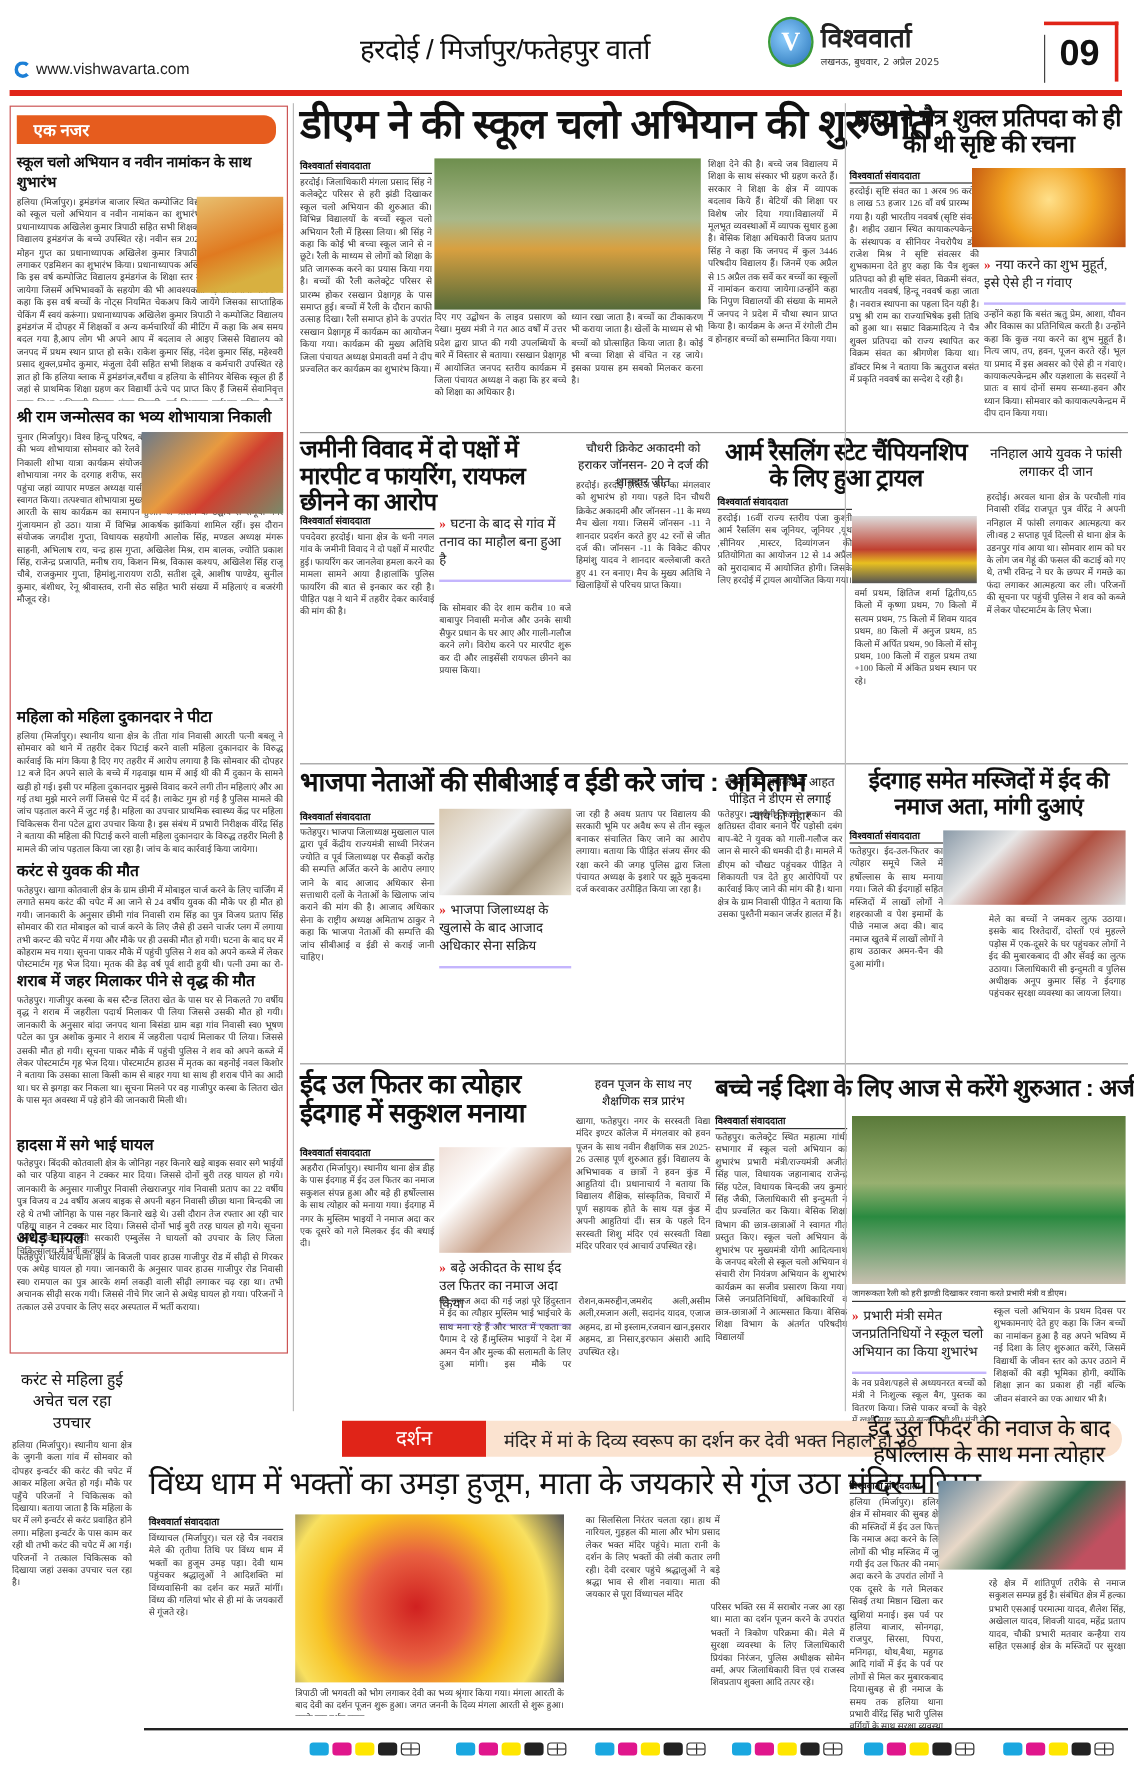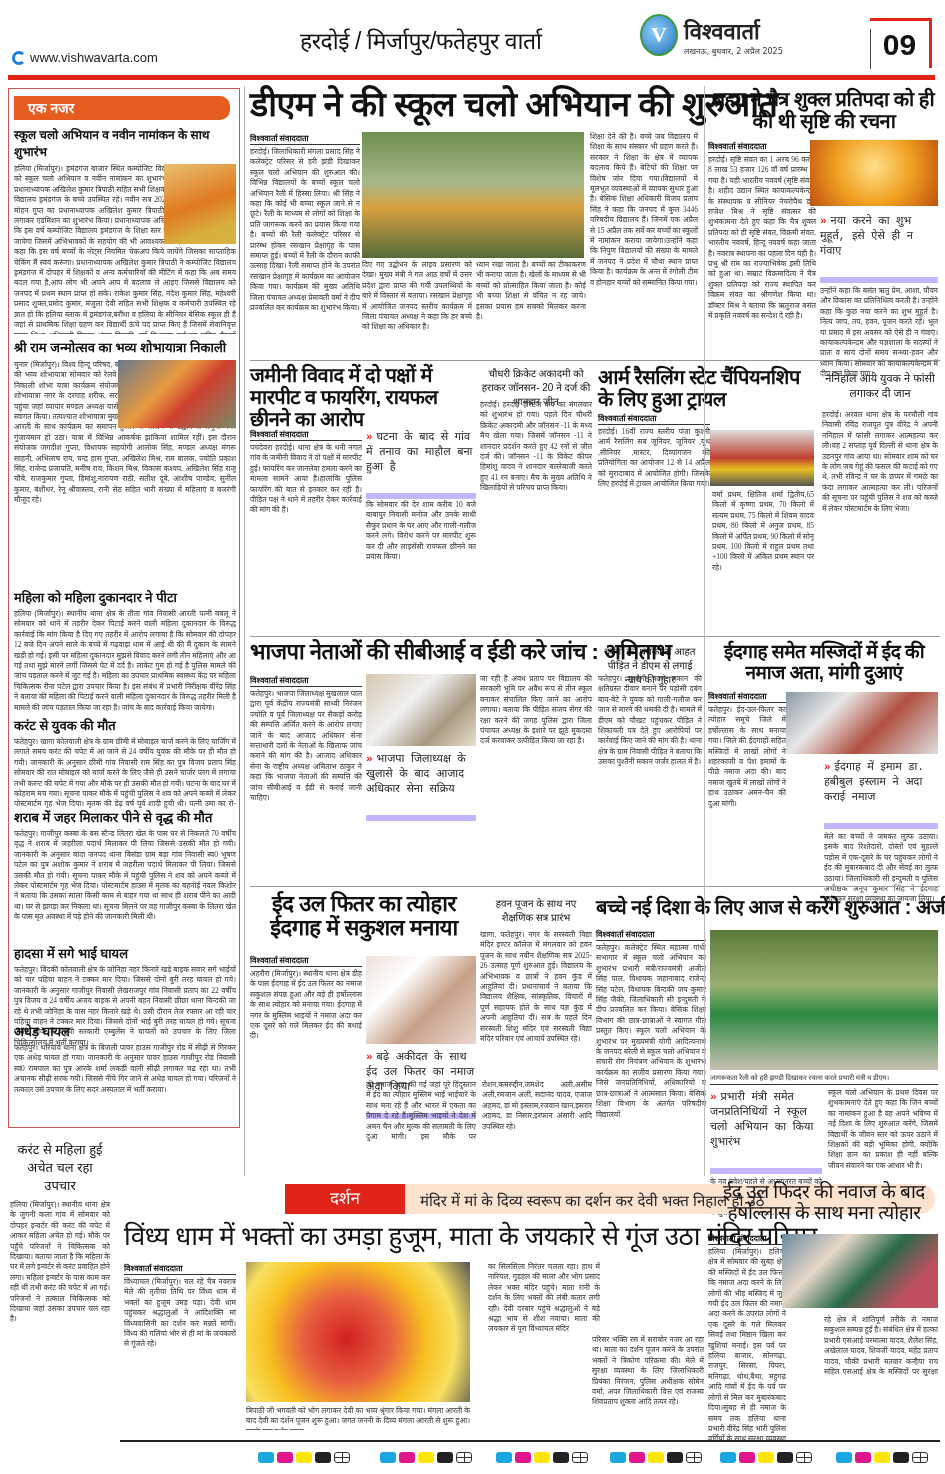--- a/index.html
+++ b/index.html
@@ -14,21 +14,21 @@
 .logo-sub{font-size:8px;color:#333}
 .pageno{left:870px;top:18px;width:62px;height:50px;border-top:3px solid #e02418;border-right:3px solid #e02418;font-size:30px;font-weight:bold;display:flex;align-items:center;justify-content:center;font-family:"Liberation Sans",sans-serif}
 .pageno::before{content:"";position:absolute;left:0;top:8px;height:40px;border-left:1px solid #444}
 .redrule{left:8px;top:75px;width:927px;height:5px;background:#e02418}
 .col{position:absolute}
 .body-text{font-size:7.5px;line-height:10.4px;color:#333;text-align:justify;font-family:"Liberation Serif",serif}
 .h-big{font-family:"Liberation Sans",sans-serif;font-weight:bold;color:#111;letter-spacing:-0.5px;line-height:1.1}
 .byline{font-size:8px;font-weight:bold;border-bottom:1px solid #333;padding-bottom:1px;margin-bottom:2px;font-family:"Liberation Serif",serif}
 .photo{background:linear-gradient(135deg,#7a8d5c,#c8b48a 40%,#586a42 70%,#9aa07a);position:absolute}
 .caption{font-size:7px;color:#333;font-family:"Liberation Serif",serif}
-.pull{font-size:11px;color:#222;font-family:Liberation Mono, monospace;border-bottom:6px solid #c4b5fd;padding-bottom:20px}
+.pull{font-size:11px;color:#222;font-family:Liberation Serif, serif;border-bottom:2px solid #c4b5fd;padding-bottom:10px}
 .pull .chev{color:#d22;font-weight:bold;margin-right:4px}
 .ek-box{left:8px;top:88px;width:232px;height:1040px;border:1px solid #c55}
 .ek-tag{left:14px;top:96px;width:216px;height:24px;background:#e65c1e;border-radius:0 10px 10px 0;color:#fff;font-weight:bold;font-size:14px;padding-left:14px;line-height:24px;font-family:"Liberation Sans",sans-serif}
 .sub-h{font-family:"Liberation Sans",sans-serif;font-weight:bold;font-size:13px;color:#111}
 .vline{position:absolute;width:1px;background:#bbb}
 .hline{position:absolute;height:1px;background:#333}
 .darshan{left:285px;top:1184px;width:650px;height:30px;background:#fbe3d0;border-radius:0 15px 15px 0}
 .darshan-tag{left:285px;top:1184px;width:120px;height:30px;background:#e02418;color:#fff;font-size:17px;text-align:center;line-height:30px;font-family:"Liberation Sans",sans-serif}
 .darshan-text{left:420px;top:1190px;font-size:15px;color:#222;font-family:"Liberation Sans",sans-serif}
 .regmarks{display:flex;gap:3px;align-items:center}
@@ -133,29 +133,29 @@
 
 <div class="hline" style="left:250px;top:360px;width:690px;background:#999"></div>
 
 <div class="abs h-big" style="left:250px;top:364px;width:225px;font-size:20px">जमीनी विवाद में दो पक्षों में मारपीट व फायरिंग, रायफल छीनने का आरोप</div>
 <div class="col" style="left:250px;top:428px;width:112px">
   <div class="byline">विश्ववार्ता संवाददाता</div>
   <div class="body-text" style="height:200px;overflow:hidden">पचदेवरा हरदोई। थाना क्षेत्र के धनी नगल गांव के जमीनी विवाद ने दो पक्षों में मारपीट हुई। फायरिंग कर जानलेवा हमला करने का मामला सामने आया है।हालांकि पुलिस फायरिंग की बात से इनकार कर रही है। पीड़ित पक्ष ने थाने में तहरीर देकर कार्रवाई की मांग की है।</div>
 </div>
 <div class="col" style="left:366px;top:428px;width:110px">
   <div class="pull"><span class="chev">»</span><span>घटना के बाद से गांव में तनाव का माहौल बना हुआ है</span></div>
-  <div class="body-text" style="height:170px;overflow:hidden;margin-top:1px">कि सोमवार की देर शाम करीब 10 बजे बाबापुर निवासी मनोज और उनके साथी सैफुर प्रधान के घर आए और गाली-गलौज करने लगे। विरोध करने पर मारपीट शुरू कर दी और लाइसेंसी रायफल छीनने का प्रयास किया।</div>
+  <div class="body-text" style="height:170px;overflow:hidden;margin-top:17px">कि सोमवार की देर शाम करीब 10 बजे बाबापुर निवासी मनोज और उनके साथी सैफुर प्रधान के घर आए और गाली-गलौज करने लगे। विरोध करने पर मारपीट शुरू कर दी और लाइसेंसी रायफल छीनने का प्रयास किया।</div>
 </div>
 
 <div class="abs sub-h" style="left:480px;top:366px;width:112px;font-size:10px;text-align:center;font-weight:normal">चौधरी क्रिकेट अकादमी को हराकर जॉनसन- 20 ने दर्ज की शानदार जीत</div>
 <div class="col" style="left:480px;top:400px;width:112px">
   <div class="body-text" style="height:226px;overflow:hidden">हरदोई। हरदोई हेरिटेज कप का मंगलवार को शुभारंभ हो गया। पहले दिन चौधरी क्रिकेट अकादमी और जॉनसन -11 के मध्य मैच खेला गया। जिसमें जॉनसन -11 ने शानदार प्रदर्शन करते हुए 42 रनों से जीत दर्ज की। जॉनसन -11 के विकेट कीपर हिमांशु यादव ने शानदार बल्लेबाजी करते हुए 41 रन बनाए। मैच के मुख्य अतिथि ने खिलाड़ियों से परिचय प्राप्त किया।</div>
 </div>
 
-<div class="abs h-big" style="left:598px;top:366px;width:214px;font-size:20px;text-align:left">आर्म रैसलिंग स्टेट चैंपियनशिप के लिए हुआ ट्रायल</div>
+<div class="abs h-big" style="left:598px;top:366px;width:214px;font-size:20px;text-align:center">आर्म रैसलिंग स्टेट चैंपियनशिप के लिए हुआ ट्रायल</div>
 <div class="col" style="left:598px;top:412px;width:112px">
   <div class="byline">विश्ववार्ता संवाददाता</div>
   <div class="body-text" style="height:200px;overflow:hidden">हरदोई। 16वीं राज्य स्तरीय पंजा कुश्ती आर्म रैसलिंग सब जूनियर, जूनियर ,यूथ ,सीनियर ,मास्टर, दिव्यांगजन की प्रतियोगिता का आयोजन 12 से 14 अप्रैल को मुरादाबाद में आयोजित होगी। जिसके लिए हरदोई में ट्रायल आयोजित किया गया।</div>
 </div>
 <div class="photo" style="left:710px;top:430px;width:104px;height:56px;background:linear-gradient(180deg,#ddd,#c04030 50%,#e8c020 70%,#555)"></div>
 <div class="col" style="left:712px;top:490px;width:102px">
   <div class="body-text" style="height:136px;overflow:hidden">वर्मा प्रथम, क्षितिज शर्मा द्वितीय,65 किलो में कृष्णा प्रथम, 70 किलो में सत्यम प्रथम, 75 किलो में शिवम यादव प्रथम, 80 किलो में अनुज प्रथम, 85 किलो में अर्पित प्रथम, 90 किलो में सोनू प्रथम, 100 किलो में राहुल प्रथम तथा +100 किलो में अंकित प्रथम स्थान पर रहे।</div>
 </div>
 
 <div class="abs sub-h" style="left:822px;top:370px;width:116px;font-size:11px;text-align:center;font-weight:normal">ननिहाल आये युवक ने फांसी लगाकर दी जान</div>
@@ -183,27 +183,26 @@
   <div class="body-text" style="height:196px;overflow:hidden">फतेहपुर। पुश्तैनी कच्चे मकान की क्षतिग्रस्त दीवार बनाने पर पड़ोसी दबंग बाप-बेटे ने युवक को गाली-गलौज कर जान से मारने की धमकी दी है। मामले में डीएम को चौखट पहुंचकर पीड़ित ने शिकायती पत्र देते हुए आरोपियों पर कार्रवाई किए जाने की मांग की है। थाना क्षेत्र के ग्राम निवासी पीड़ित ने बताया कि उसका पुश्तैनी मकान जर्जर हालत में है।</div>
 </div>
 
 <div class="abs h-big" style="left:708px;top:642px;width:232px;font-size:19px;text-align:center">ईदगाह समेत मस्जिदों में ईद की नमाज अता, मांगी दुआएं</div>
 <div class="col" style="left:708px;top:690px;width:78px">
   <div class="byline">विश्ववार्ता संवाददाता</div>
   <div class="body-text" style="height:178px;overflow:hidden">फतेहपुर। ईद-उल-फितर का त्योहार समूचे जिले में हर्षोल्लास के साथ मनाया गया। जिले की ईदगाहों सहित मस्जिदों में लाखों लोगों ने शहरकाजी व पेश इमामों के पीछे नमाज अदा की। बाद नमाज खुतबे में लाखों लोगों ने हाथ उठाकर अमन-चैन की दुआ मांगी।</div>
 </div>
 <div class="photo" style="left:786px;top:692px;width:152px;height:62px;background:linear-gradient(135deg,#8a9aa8,#e8e8e8 30%,#b05040 60%,#ddd)"></div>
 <div class="col" style="left:824px;top:758px;width:114px">
-  <div class="pull"><span class="chev">»</span><span>ईदगाह में इमाम डा. हबीबुल इस्लाम ने अदा कराई नमाज</span></div>
   <div class="body-text" style="height:70px;overflow:hidden;margin-top:3px">मेले का बच्चों ने जमकर लुत्फ उठाया। इसके बाद रिश्तेदारों, दोस्तों एवं मुहल्ले पड़ोस में एक-दूसरे के घर पहुंचकर लोगों ने ईद की मुबारकबाद दी और सेंवई का लुत्फ उठाया। जिलाधिकारी सी इन्दुमती व पुलिस अधीक्षक अनूप कुमार सिंह ने ईदगाह पहुंचकर सुरक्षा व्यवस्था का जायजा लिया।</div>
 </div>
 
 <div class="hline" style="left:250px;top:886px;width:690px;background:#999"></div>
 
-<div class="abs h-big" style="left:250px;top:892px;width:228px;font-size:22px;text-align:center">ईद उल फितर का त्योहार ईदगाह में सकुशल मनाया</div>
+<div class="abs h-big" style="left:250px;top:892px;width:228px;font-size:22px;text-align:left">ईद उल फितर का त्योहार ईदगाह में सकुशल मनाया</div>
 <div class="col" style="left:250px;top:954px;width:112px">
   <div class="byline">विश्ववार्ता संवाददाता</div>
   <div class="body-text" style="height:208px;overflow:hidden">अहरौरा (मिर्जापुर)। स्थानीय थाना क्षेत्र डीह के पास ईदगाह में ईद उल फितर का नमाज सकुशल संपन्न हुआ और बड़े ही हर्षोल्लास के साथ त्योहार को मनाया गया। ईदगाह में नगर के मुस्लिम भाइयों ने नमाज अदा कर एक दूसरे को गले मिलकर ईद की बधाई दी।</div>
 </div>
 <div class="photo" style="left:366px;top:956px;width:110px;height:88px;background:linear-gradient(135deg,#f0e0d8,#fff 30%,#c8a088 60%,#e8d8d0)"></div>
 <div class="col" style="left:366px;top:1048px;width:110px">
   <div class="pull"><span class="chev">»</span><span>बढ़े अकीदत के साथ ईद उल फितर का नमाज अदा किया</span></div>
 </div>
 <div class="col" style="left:366px;top:1080px;width:226px">
   <div class="body-text" style="height:92px;overflow:hidden;column-count:2;column-gap:6px">की नमाज अदा की गई जहां पूरे हिंदुस्तान में ईद का त्यौहार मुस्लिम भाई भाईचारे के साथ मना रहे हैं और भारत में एकता का पैगाम दे रहे हैं।मुस्लिम भाइयों ने देश में अमन चैन और मुल्क की सलामती के लिए दुआ मांगी। इस मौके पर रोशन,कमरुद्दीन,जमशेद अली,असीम अली,रमजान अली, सदानंद यादव, एजाज अहमद, डा मो इस्लाम,रजवान खान,इसरार अहमद, डा निसार,इरफान अंसारी आदि उपस्थित रहे।</div>

